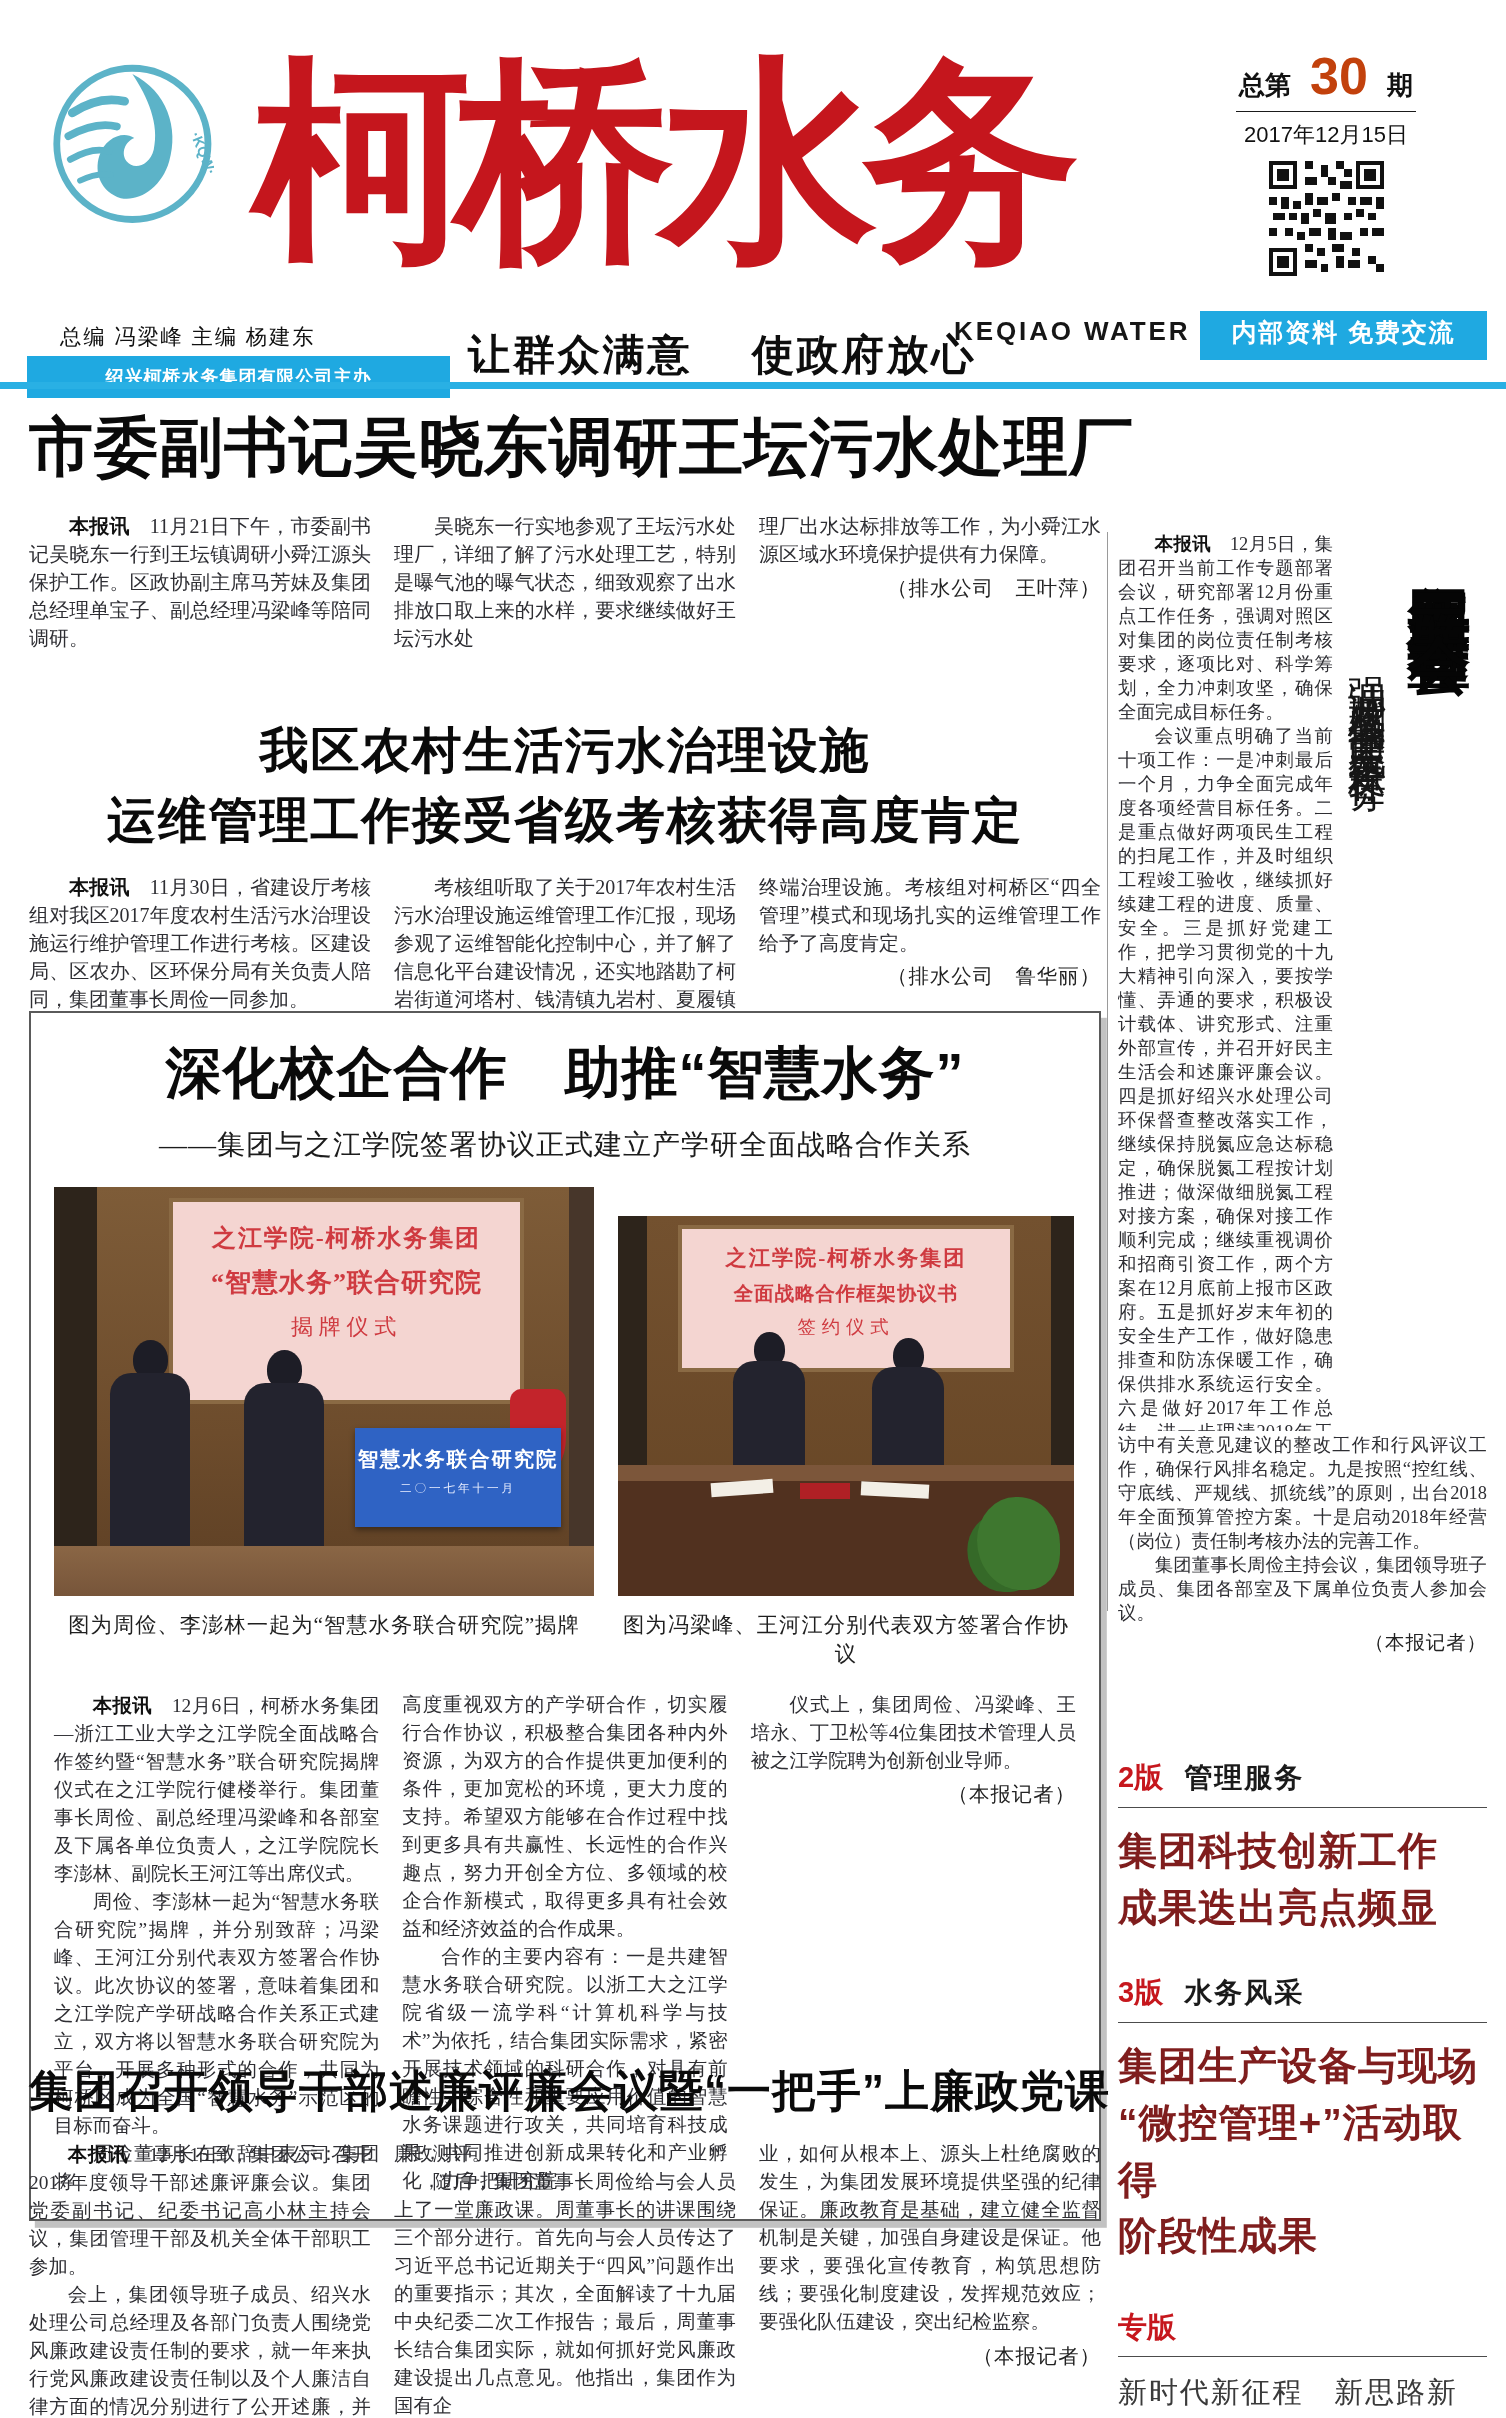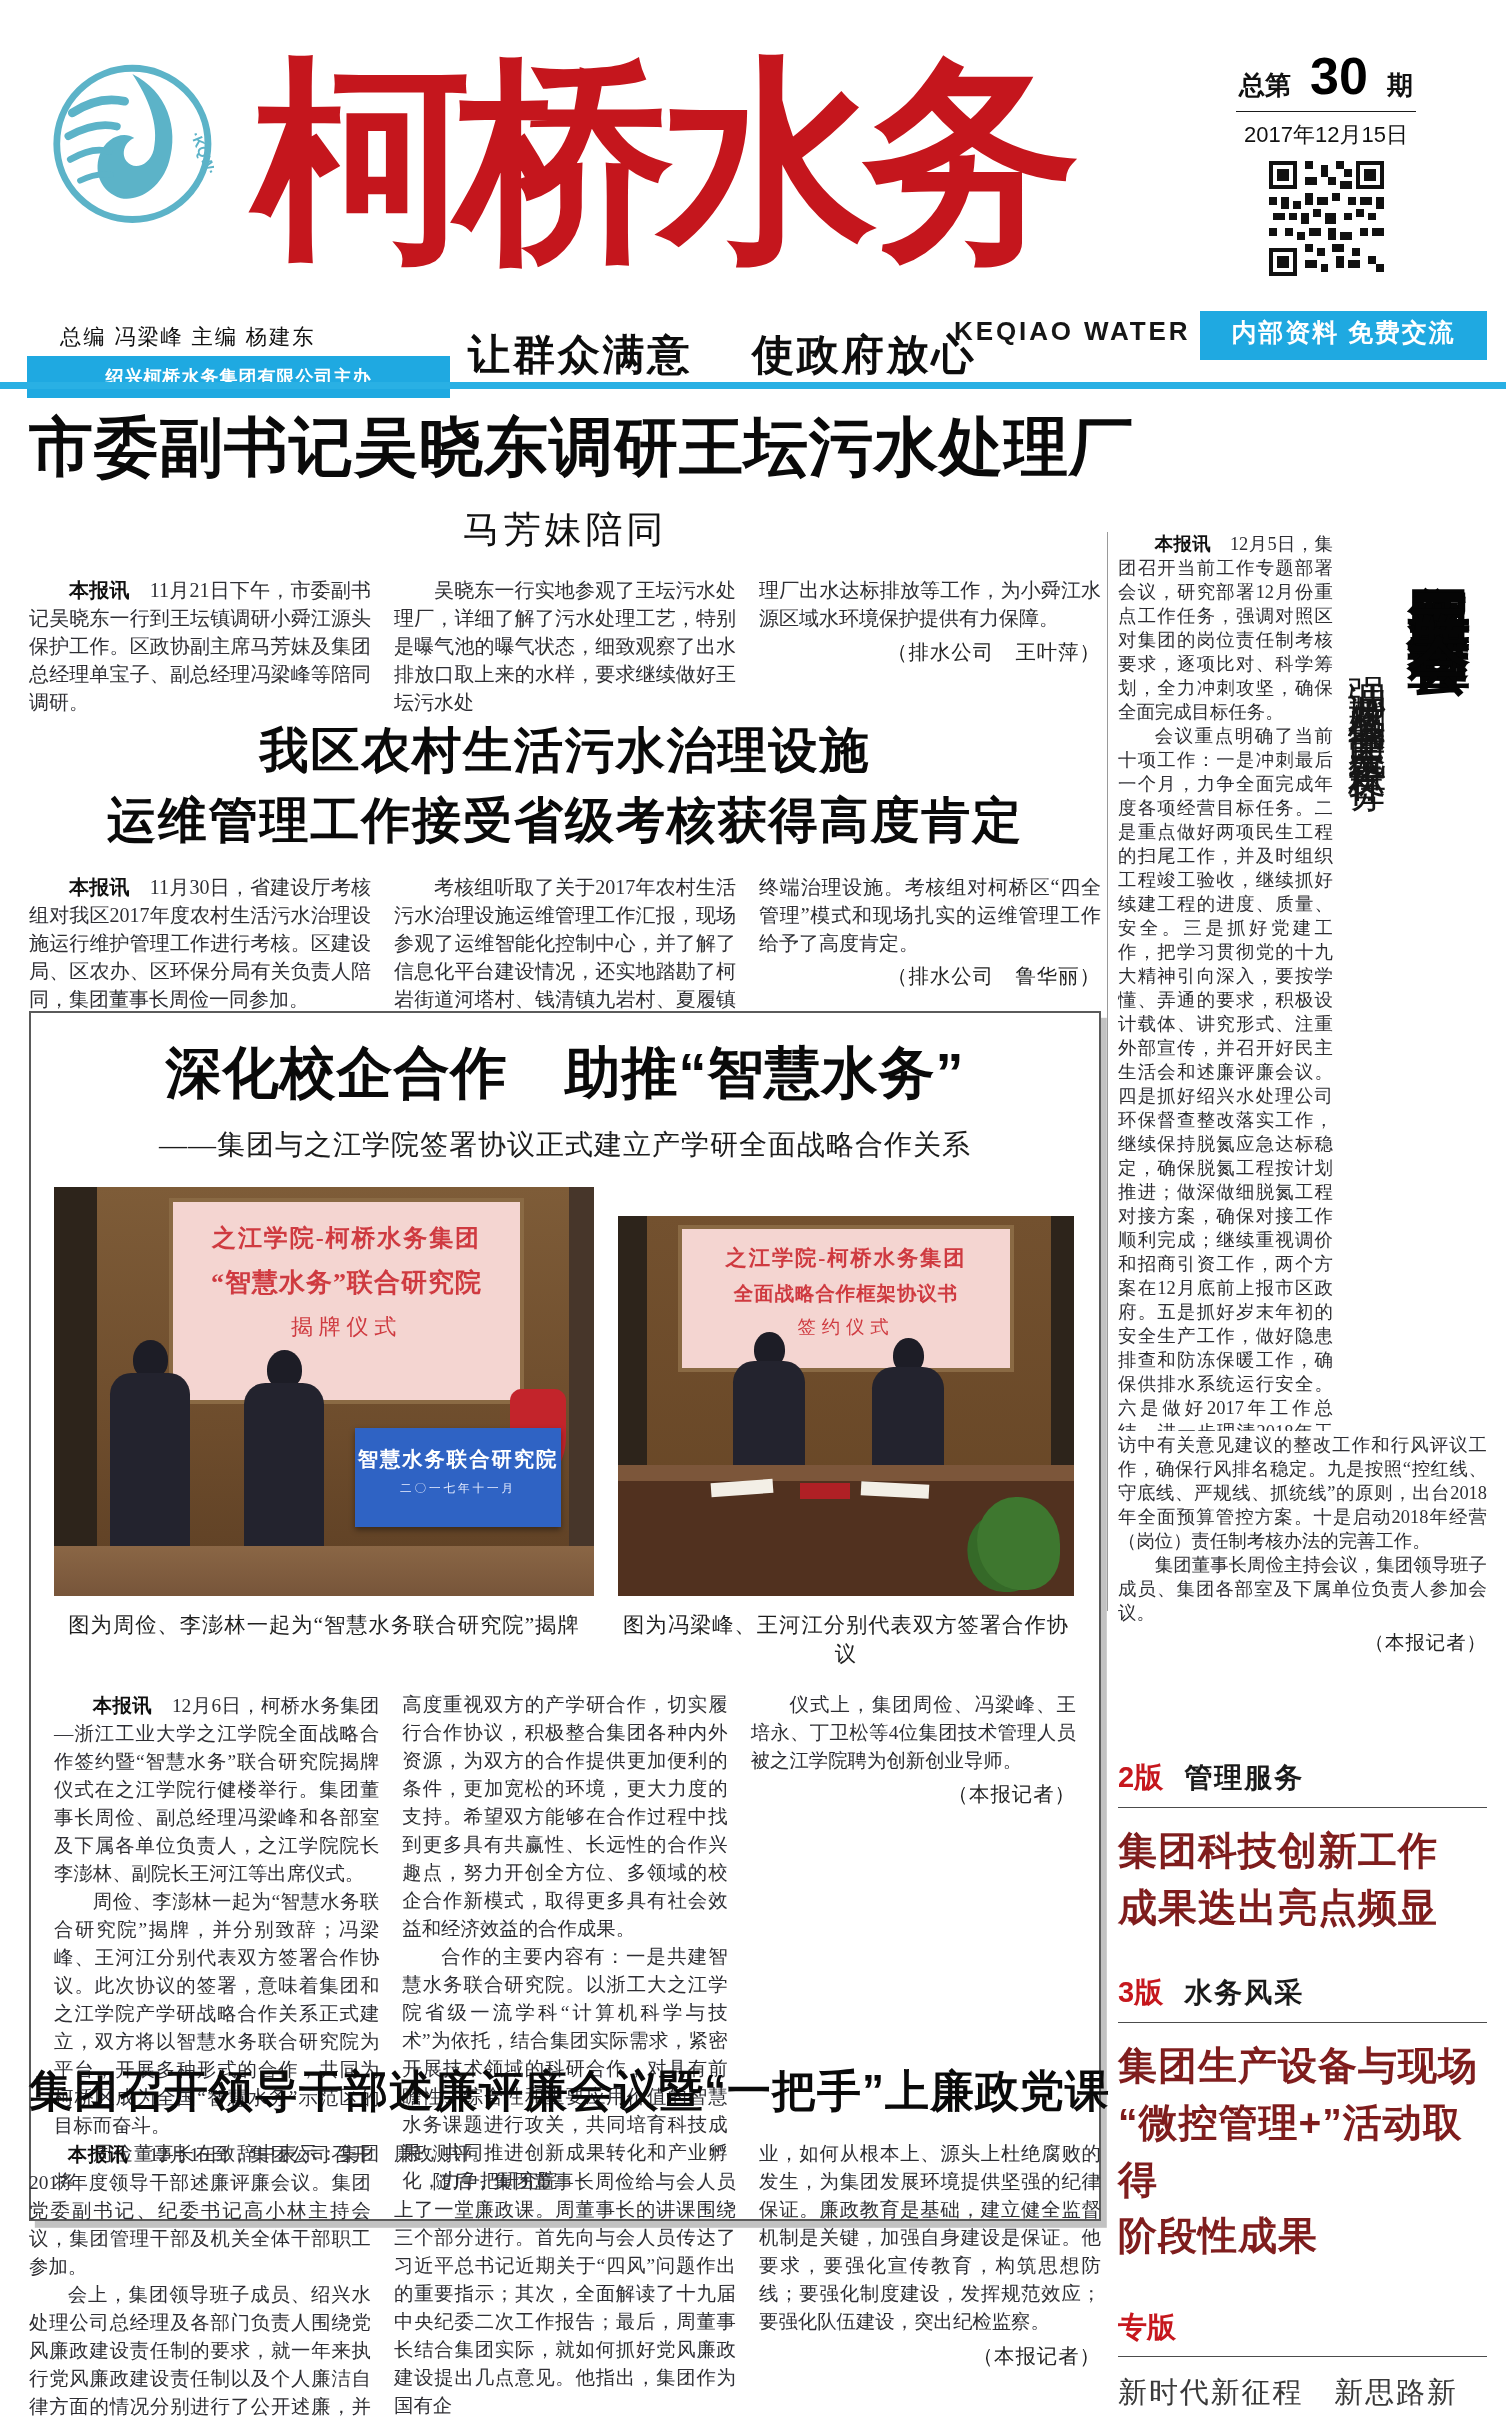--- a/index.html
+++ b/index.html
@@ -16,21 +16,21 @@
   .masthead-title {
     left:199px; top:17.5px; width:922px; height:291px;
     font-family:"DejaVu Serif", serif; font-weight:bold;
     font-size:217px; line-height:283px; color:#c5161d;
     letter-spacing:-13.6px; text-align:center; white-space:nowrap;
   }
   .issue-box { left:1234px; top:50px; width:184px; text-align:center; }
   .issue-line { display:flex; justify-content:center; align-items:baseline; gap:19px;
     font-family:"Liberation Sans", sans-serif; }
   .issue-prefix,.issue-suffix { font-size:26px; font-weight:bold; color:#111; }
-  .issue-no { font-size:52px; font-weight:bold; color:#000000; line-height:1; }
+  .issue-no { font-size:52px; font-weight:bold; color:#c2410c; line-height:1; }
   .issue-rule { border-top:1.9px solid #1a1a1a; margin:7.8px 1.9px 7.8px 1.9px; }
   .issue-date { font-size:22px; color:#111; font-family:"Liberation Sans", sans-serif; }
   .qr { margin:11.6px auto 0 auto; display:block; }
 
   .editors { left:60px; top:322px; font-size:21.3px; color:#111;
     font-family:"Liberation Sans", sans-serif; letter-spacing:1.9px; }
   .english-title { left:954px; top:316px; font-size:26px; color:#161616;
     font-family:"Liberation Sans", sans-serif; font-weight:bold; letter-spacing:2.9px; }
   .badge { background:#1fa9e1; color:#fff; font-weight:bold;
     font-family:"Liberation Sans", sans-serif; text-align:center; }
@@ -226,21 +226,20 @@
   <div class="abs editors">总编  冯梁峰   主编  杨建东</div>
   <div class="abs english-title">KEQIAO  WATER</div>
   <div class="abs badge badge-internal">内部资料  免费交流</div>
   <div class="abs badge badge-organizer">绍兴柯桥水务集团有限公司主办</div>
   <div class="abs slogan">让群众满意　 使政府放心</div>
   <div class="abs blue-rule"></div>
 </header>
 
 <section class="abs a1">
   <div class="hl h">市委副书记吴晓东调研王坛污水处理厂</div>
-  <div class="sub">马芳妹陪同</div>
   <div class="body-cols">
     <div class="bcol">
       <p class="ind"><b class="lead">本报讯</b><span>　11月21日下午，市委副书记吴晓东一行到王坛镇调研小舜江源头保护工作。区政协副主席马芳妹及集团总经理单宝子、副总经理冯梁峰等陪同调研。</span></p>
     </div>
     <div class="bcol">
       <p class="ind">吴晓东一行实地参观了王坛污水处理厂，详细了解了污水处理工艺，特别是曝气池的曝气状态，细致观察了出水排放口取上来的水样，要求继续做好王坛污水处</p>
     </div>
     <div class="bcol">
       <p>理厂出水达标排放等工作，为小舜江水源区域水环境保护提供有力保障。</p>
       <div class="sig">（排水公司　王叶萍）</div>

